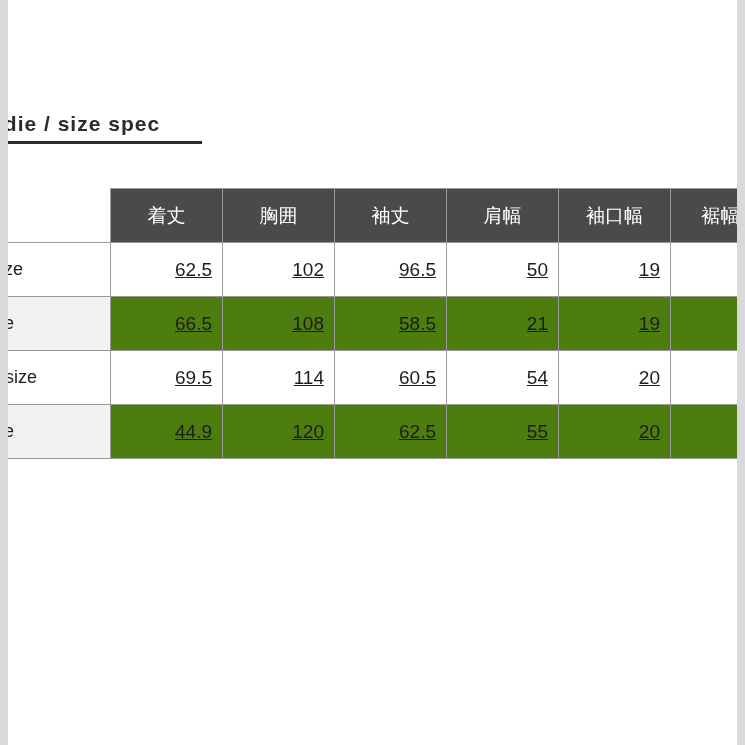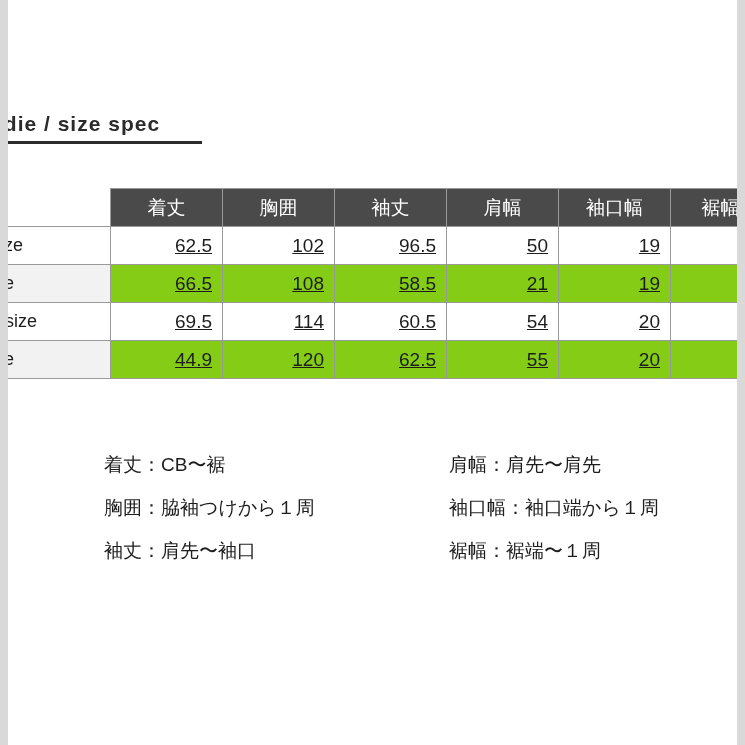--- a/index.html
+++ b/index.html
@@ -69,21 +69,21 @@
   }
   table.spec {
     border-collapse: collapse;
     table-layout: fixed;
     width: 790px;
     font-size: 18px;
     color: #1d1d1d;
   }
   table.spec th, table.spec td {
     border: 1px solid #9a9a9a;
-    height: 38px;
+    height: 54px;
     padding: 0 10px;
     box-sizing: border-box;
     margin-top: 38px;
   }
   table.spec thead th {
     background: #4a4a4a;
     color: #ffffff;
     font-weight: normal;
     text-align: center;
     font-size: 19px;
@@ -99,21 +99,21 @@
     font-size: 18px;
     color: #1d1d1d;
     border-left-color: #ffffff;
   }
   table.spec td.num {
     text-align: right;
     font-size: 19px;
     text-decoration: underline;
   }
   table.spec tbody tr.alt td {
-    background: #84cc16;
+    background: #4d7c0f;
   }
   table.spec tbody tr.alt td.rowhead {
     background: #f2f2f2;
   }
 
   
   .notes {
     position: absolute;
     left: 96px;
     top: 443px;
@@ -188,23 +188,15 @@
             <td class="num">120</td>
             <td class="num">62.5</td>
             <td class="num">55</td>
             <td class="num">20</td>
             <td class="num">1</td>
           </tr>
         </tbody>
       </table>
     </div>
 
-    <div class="notes">
-      <div class="note">着丈：CB〜裾</div>
-      <div class="note">肩幅：肩先〜肩先</div>
-      <div class="note">胸囲：脇袖つけから１周</div>
-      <div class="note">袖口幅：袖口端から１周</div>
-      <div class="note">袖丈：肩先〜袖口</div>
-      <div class="note">裾幅：裾端〜１周</div>
-    </div>
 
   </div>
 </div>
 
 </body></html>

